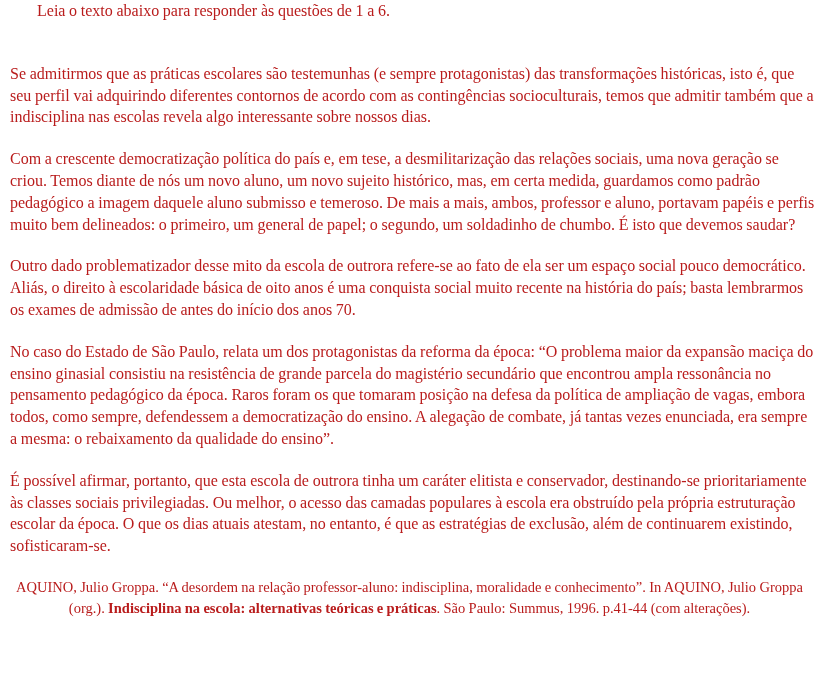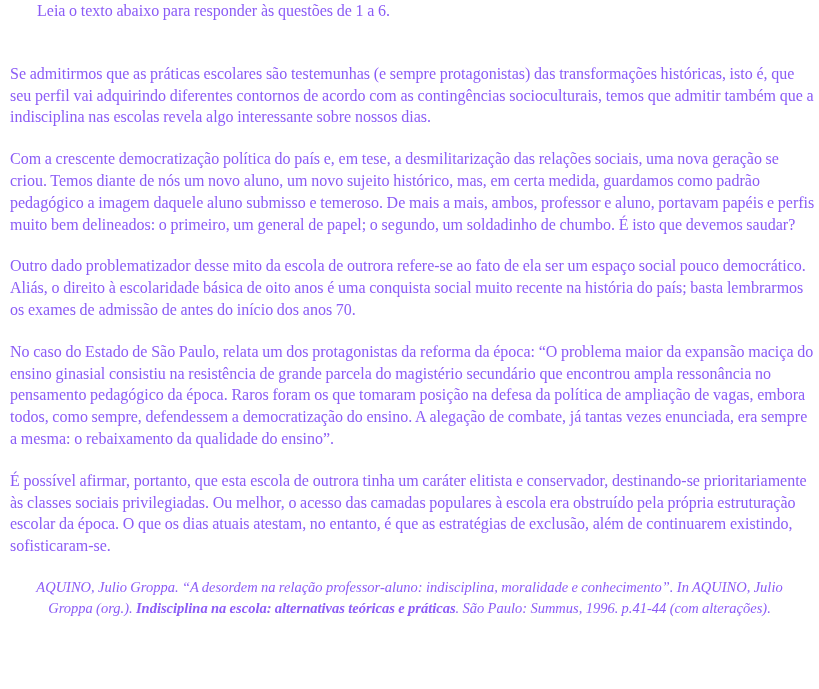--- a/index.html
+++ b/index.html
@@ -2,42 +2,41 @@
 <html lang="pt"><head>
 <meta charset="utf-8">
 <style>
   html, body { margin: 0; padding: 0; background: #ffffff; }
   .page {
     position: relative;
     width: 819px;
     height: 689px;
     box-sizing: border-box;
     background: #ffffff;
-    color: #8b5cf6;
+    color: #b91c1c;
     font-family: "Liberation Serif", "DejaVu Serif", serif;
     font-size: 16px;
     line-height: 21.8px;
     padding: 0 2px 0 2px;
     word-spacing: -0.3px;
     overflow: hidden;
   }
   .instruction {
     margin: 0 0 41px 0;
     padding-left: 35px;
   }
   p.body-par {
     margin: 0 0 20px 8px;
     text-align: left;
   }
   .citation {
     margin: 12px;
     font-size: 14.5px;
     line-height: 20.6px;
     text-align: center;
-    font-style: italic;
   }
   .citation .book-title { font-weight: bold; }
 </style>
 </head>
 <body>
 
 <div class="page">
 
   <p class="instruction">Leia o texto abaixo para responder às questões de 1 a 6.</p>
 

